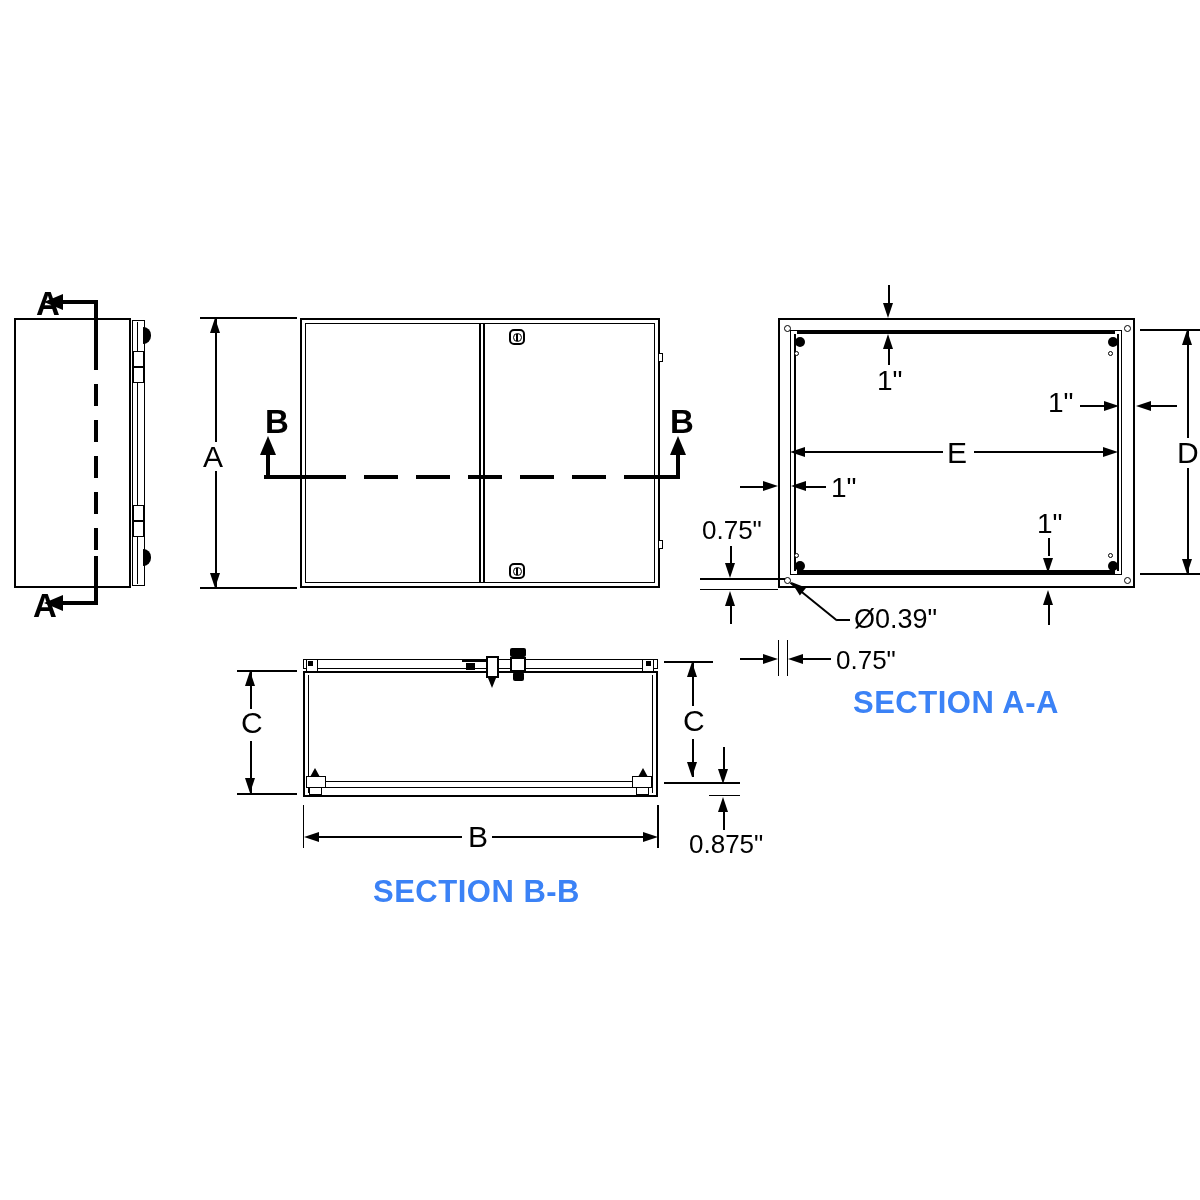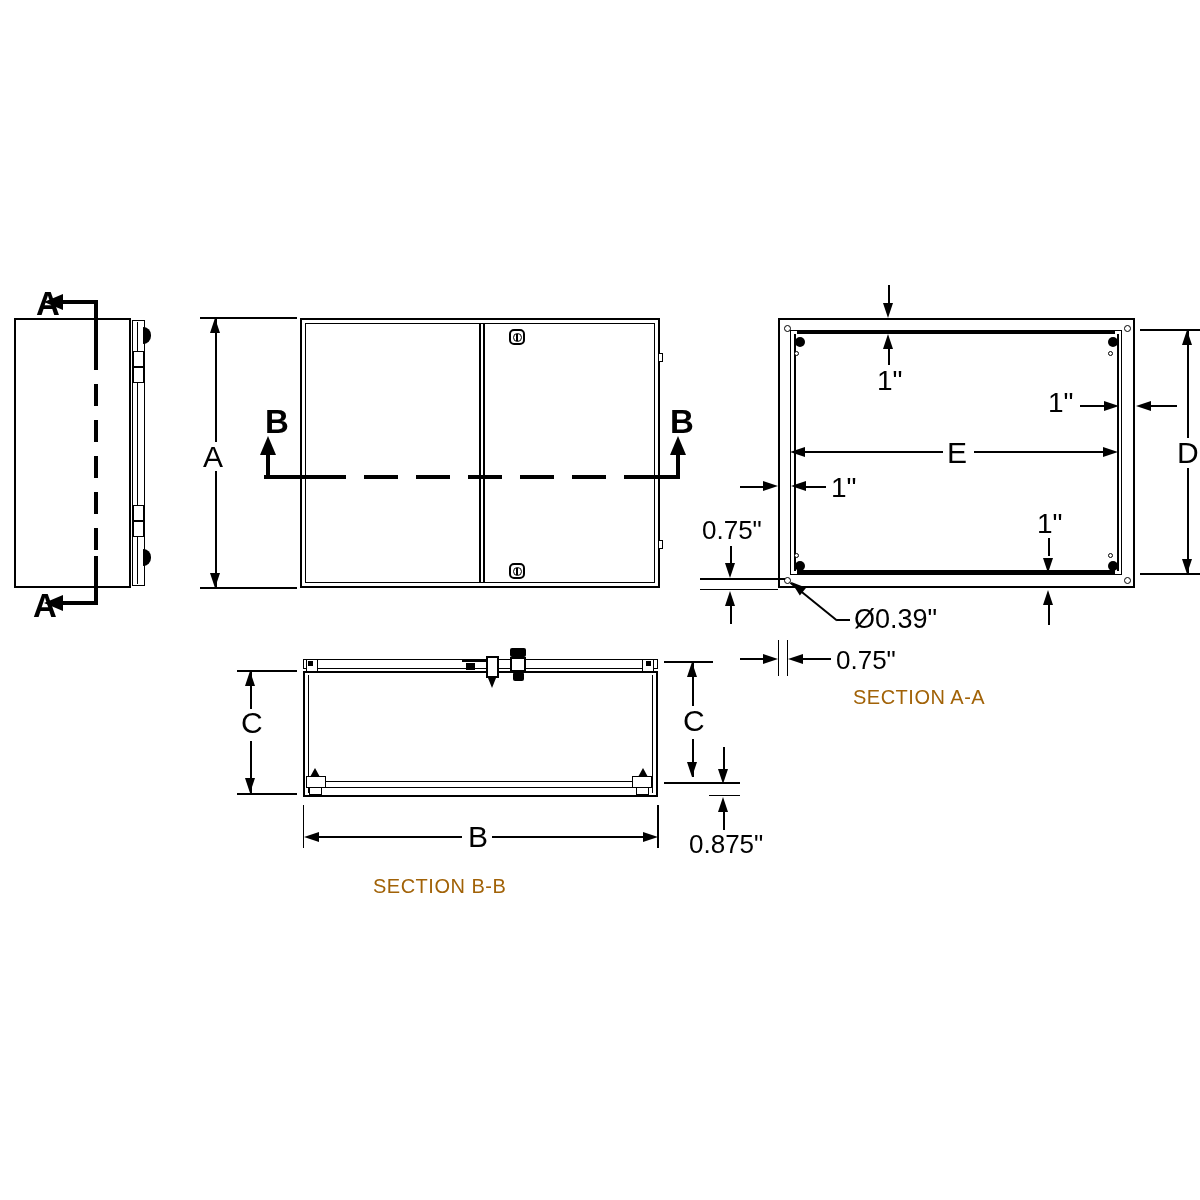--- a/index.html
+++ b/index.html
@@ -13,21 +13,21 @@
   .ar{position:absolute;width:0;height:0;}
   .ar-up{border-left:5.5px solid transparent;border-right:5.5px solid transparent;border-bottom:15px solid #000;}
   .ar-down{border-left:5.5px solid transparent;border-right:5.5px solid transparent;border-top:15px solid #000;}
   .ar-left{border-top:5.5px solid transparent;border-bottom:5.5px solid transparent;border-right:15px solid #000;}
   .ar-right{border-top:5.5px solid transparent;border-bottom:5.5px solid transparent;border-left:15px solid #000;}
   .sar-left{border-top:8px solid transparent;border-bottom:8px solid transparent;border-right:19px solid #000;}
   .sar-up{border-left:8px solid transparent;border-right:8px solid transparent;border-bottom:19px solid #000;}
   .lbl{position:absolute;font-size:28px;line-height:1;white-space:nowrap;color:#000;}
   .f26{font-size:26px;} .f27{font-size:27px;} .f30{font-size:30px;}
   .cutlbl{position:absolute;font-size:33px;font-weight:bold;line-height:1;color:#000;}
-  .title{position:absolute;font-size:20px;font-weight:normal;letter-spacing:.5px;line-height:1;color:#a16207;}
+  .title{position:absolute;font-size:31px;font-weight:bold;letter-spacing:.5px;line-height:1;color:#3b82f6;}
   .dashv{position:absolute;width:4px;background:repeating-linear-gradient(to bottom,#000 0 22px,transparent 22px 36px);}
   .dashh{position:absolute;height:4px;background:repeating-linear-gradient(to right,#000 0 34px,transparent 34px 52px);}
 </style>
 </head>
 <body>
 
 <div id="canvas">
 
   <div>
     <div class="box" style="left:14px;top:318px;width:117px;height:270px;"></div>

